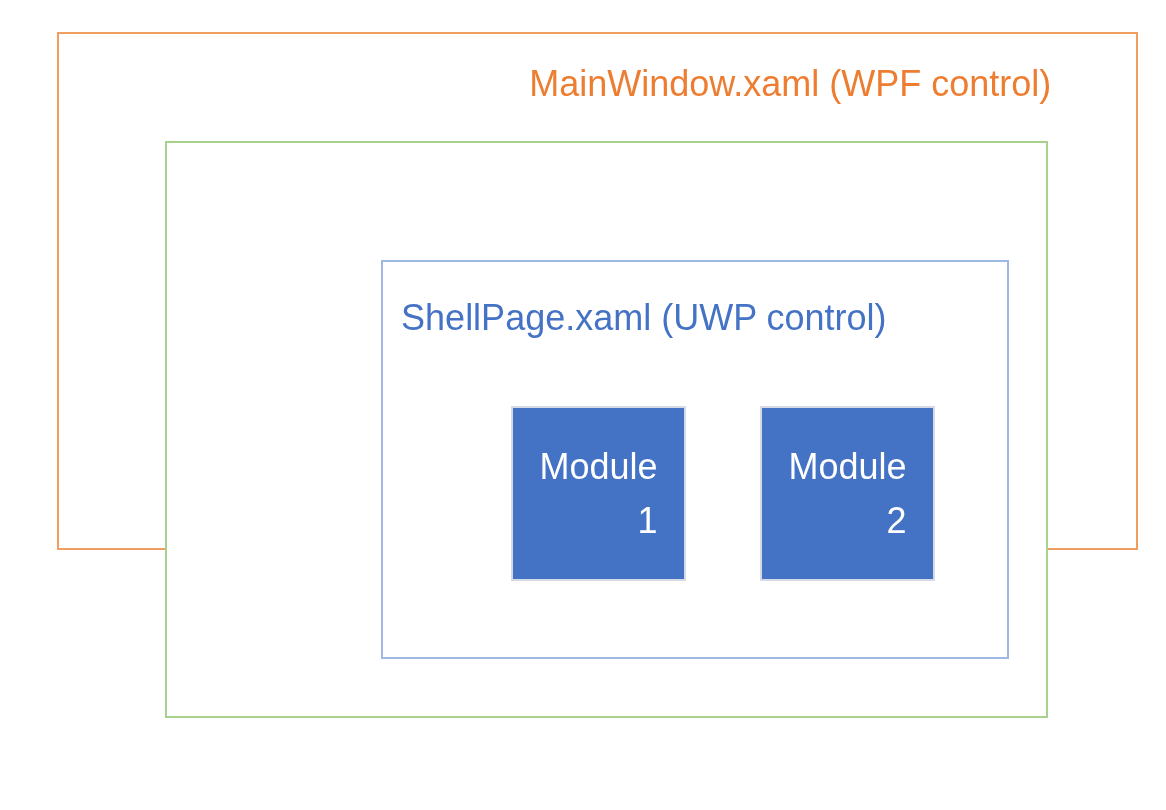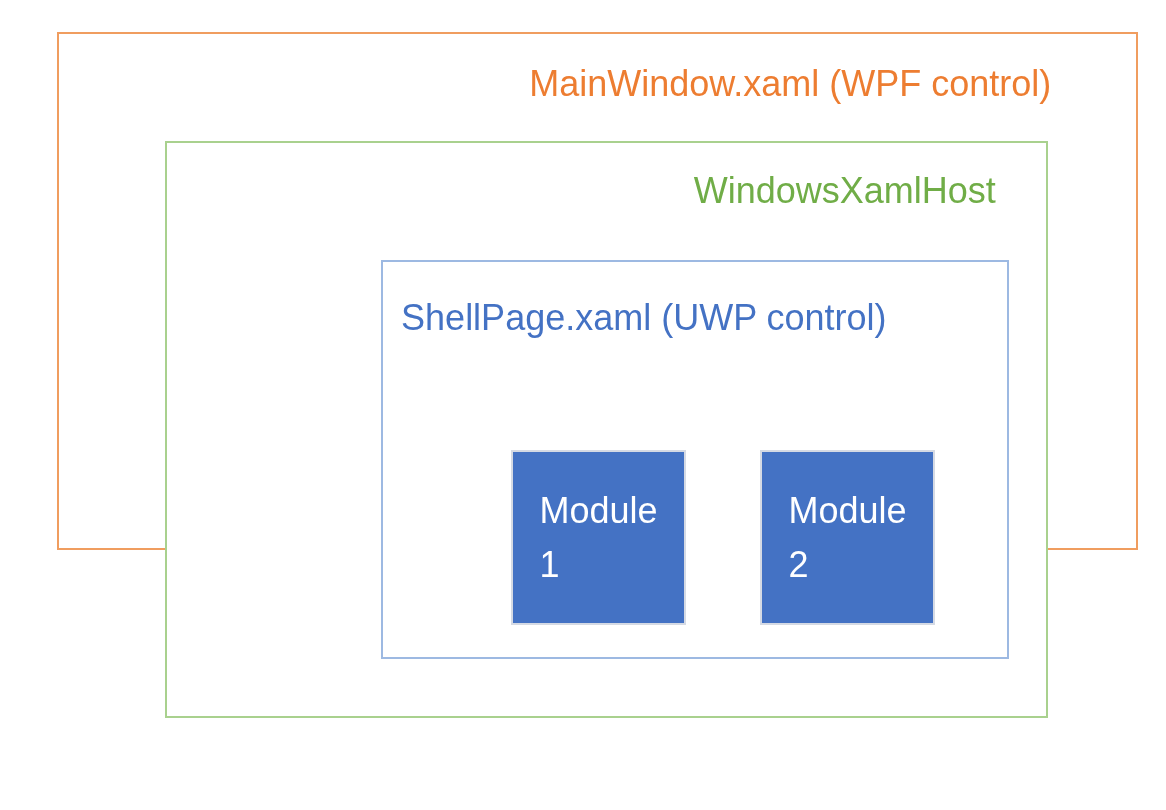--- a/index.html
+++ b/index.html
@@ -72,42 +72,40 @@
     position: absolute;
     top: 144px;
     width: 175px;
     height: 175px;
     background: #4472C4;
     border: 2px solid #D5DAE4;
     box-sizing: border-box;
     display: flex;
     align-items: center;
     justify-content: center;
-    text-align: left;
-    margin-top: 44px;
+    text-align: right;
   }
   .module-1 { left: 128px; }
   .module-2 { left: 377px; }
   .module-label {
     color: #ffffff;
     font-size: 36px;
     line-height: 1.5;
     white-space: pre-line;
   }
 </style>
 </head>
 <body>
 
 <div class="canvas">
 
   <div class="box outer-box">
     <span class="box-label outer-label">MainWindow.xaml (WPF control)</span>
 
     <div class="box host-box">
-      <span class="box-label host-label">WindowsXamlHost</span>
 
       <div class="box shell-box">
         <span class="box-label shell-label">ShellPage.xaml (UWP control)</span>
 
         <div class="module module-1">
           <span class="module-label">Module
 1</span>
         </div>
 
         <div class="module module-2">

